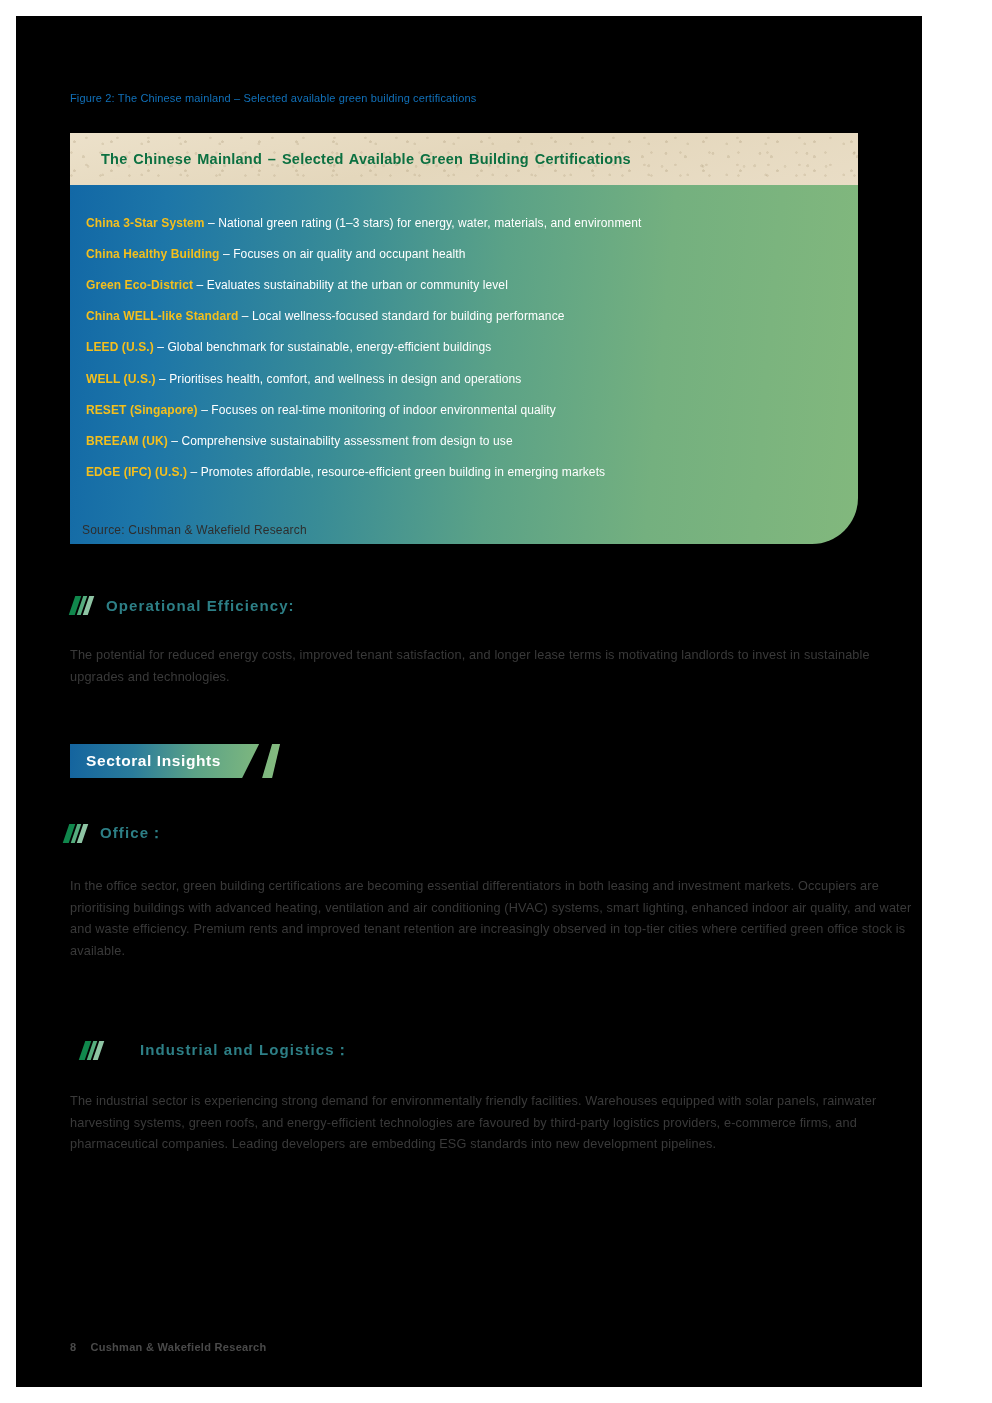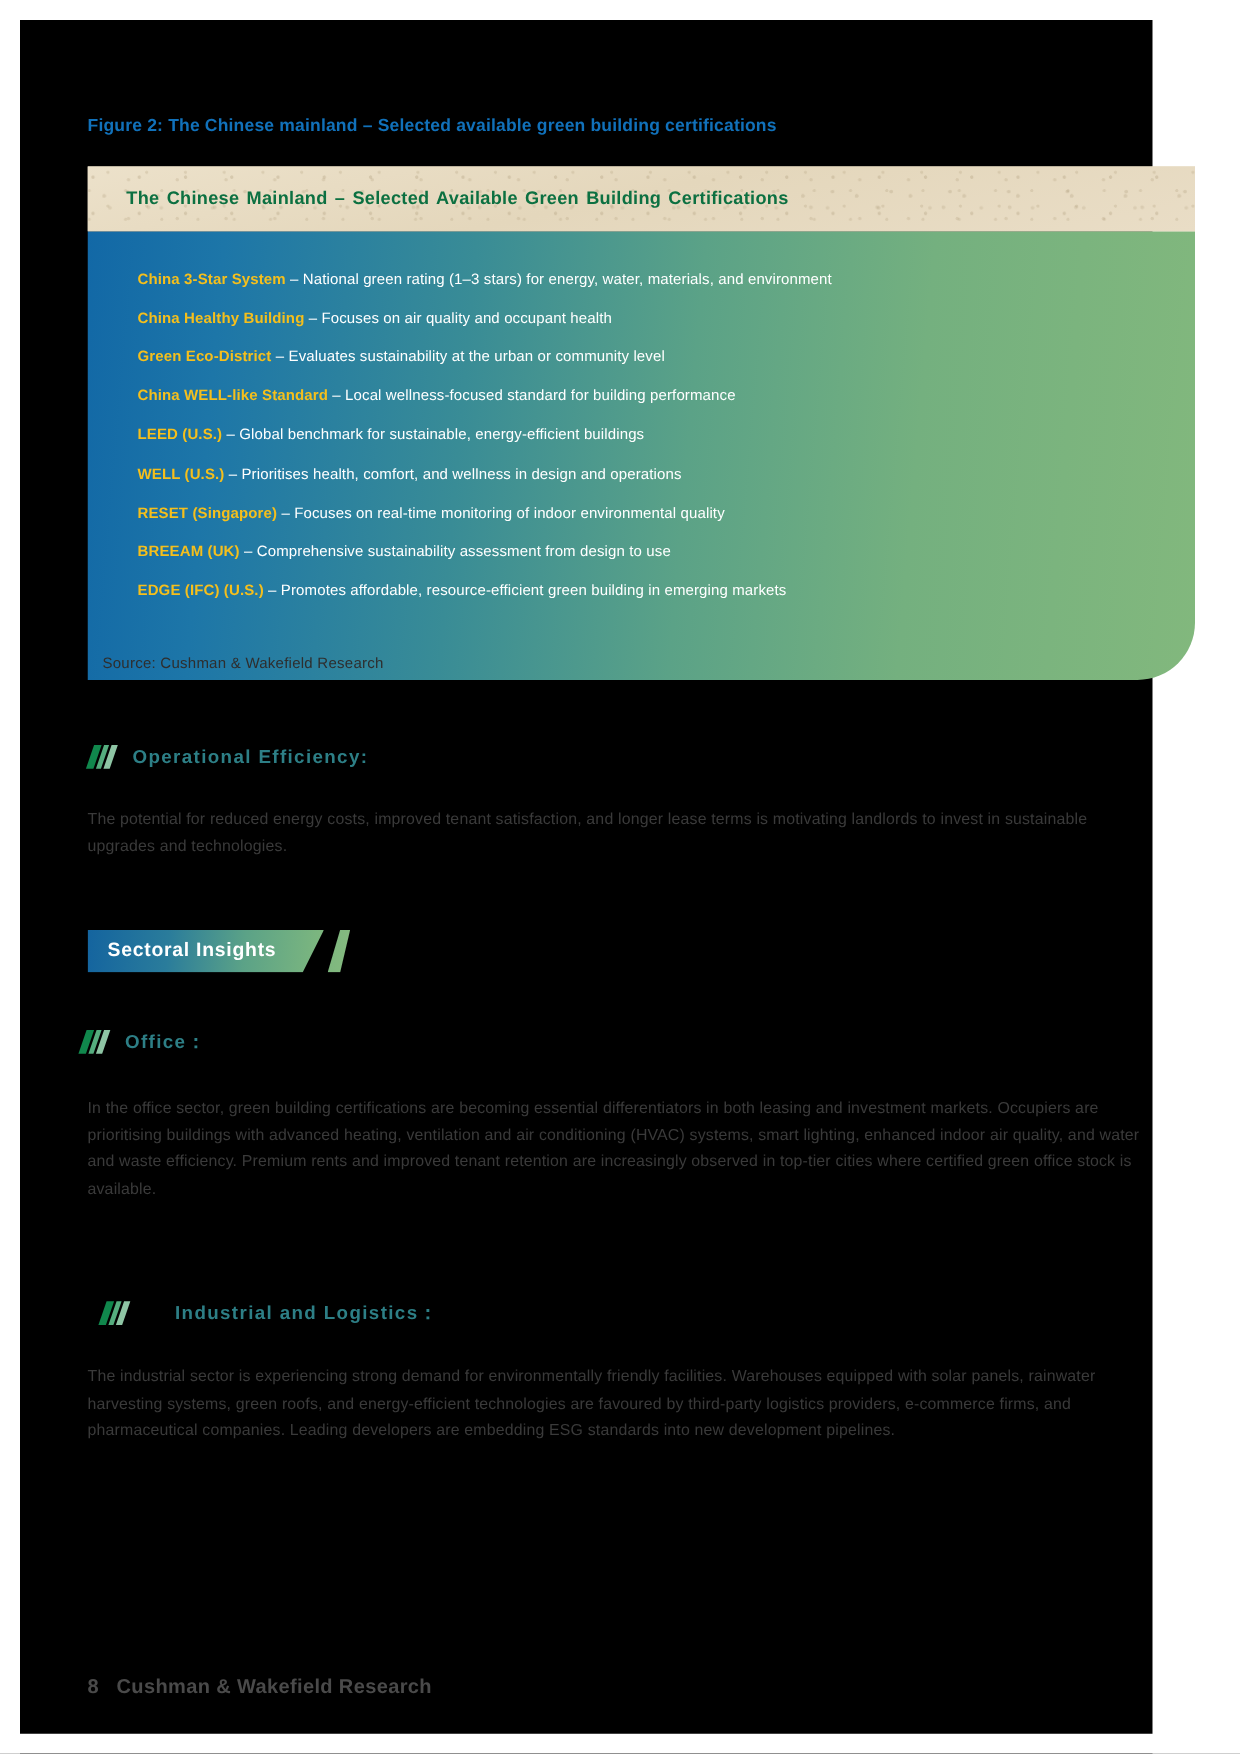--- a/index.html
+++ b/index.html
@@ -23,33 +23,33 @@
   }
   .margin-top    { left: 0;   top: 0;     width: 992px; height: 16px; }
   .margin-bottom { left: 0;   top: 1387px;width: 992px; height: 16px; }
   .margin-left   { left: 0;   top: 0;     width: 16px;  height: 1403px; }
   .margin-right  { left: 922px;top: 0;    width: 70px;  height: 1403px; }
 
   .figure-caption {
     position: absolute;
     left: 70px;
     top: 92px;
-    font-size: 14px;
-    font-weight: 700;
+    font-size: 11px;
+    font-weight: 400;
     letter-spacing: 0.15px;
     color: #1171ba;
     white-space: nowrap;
   }
 
   
   .cert-card {
     position: absolute;
     left: 70px;
     top: 133px;
-    width: 886px;
+    width: 788px;
     border-bottom-right-radius: 46px;
     overflow: hidden;
   }
   .cert-header {
     height: 52px;
     position: relative;
     background-color: #e7dbc2;
     background-image:
       radial-gradient(circle at 12% 30%, rgba(168,150,116,.30) 0 1.1px, transparent 1.6px),
       radial-gradient(circle at 31% 72%, rgba(168,150,116,.26) 0 1.3px, transparent 1.8px),
@@ -70,21 +70,21 @@
     font-weight: 700;
     letter-spacing: 0.25px;
     color: #0c7041;
     word-spacing: 1.5px;
   }
   .cert-body {
     background: linear-gradient(95deg, #1268a6 0%, #1d76a8 12%, #398c96 34%, #5ba287 54%, #74b07f 74%, #82b87d 100%);
     padding: 22px 0 56px 0;
   }
   .cert-item {
-    margin-left: 40px;
+    margin-left: 16px;
     font-size: 12px;
     line-height: 1;
     padding: 9.6px 0;
     color: #ffffff;
     letter-spacing: 0.1px;
     white-space: nowrap;
   }
   .cert-item .cert-term {
     color: #f5bf1c;
     font-weight: 700;
@@ -172,21 +172,21 @@
     height: 34px;
     margin-left: 3px;
     background: linear-gradient(95deg, #7cb67e 0%, #86bb80 100%);
     clip-path: polygon(10px 0, 100% 0, calc(100% - 8px) 100%, 0 100%);
   }
 
   .footer {
     position: absolute;
     left: 70px;
     top: 1341px;
-    font-size: 16px;
+    font-size: 11px;
     font-weight: 600;
     color: #4a4a4a;
     letter-spacing: 0.3px;
   }
   .footer .pg { margin-right: 14px; }
 </style>
 </head>
 <body>
 
 <div class="page-margin margin-top"></div>

